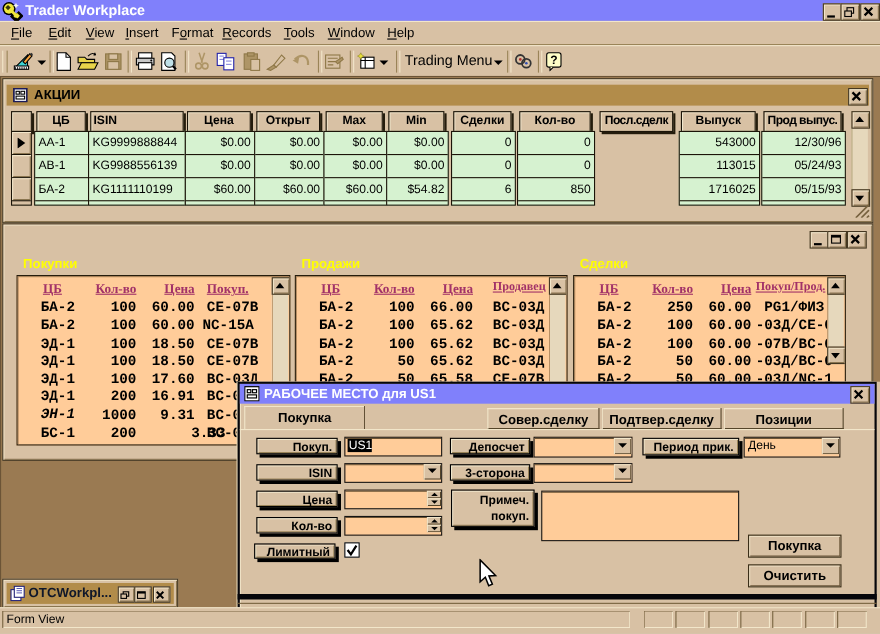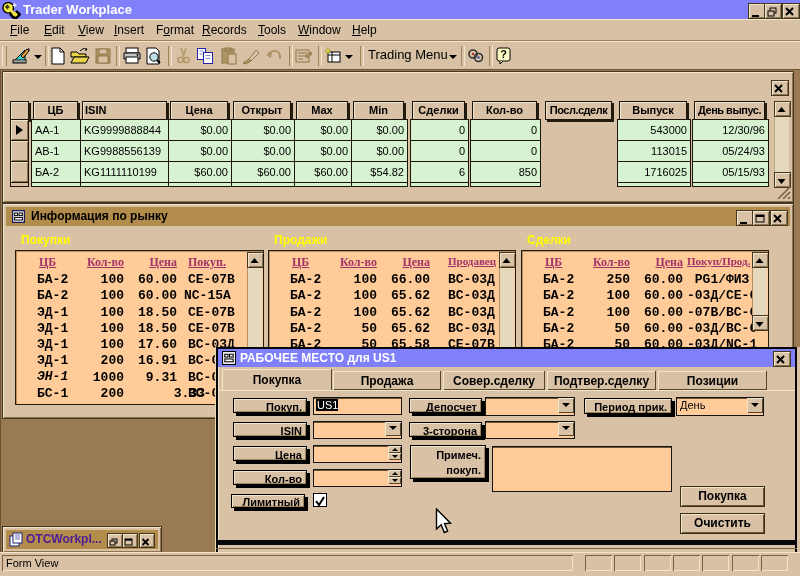--- a/index.html
+++ b/index.html
@@ -183,20 +183,30 @@
           <rect x="2" y="1" width="13" height="13" rx="2" fill="#FFFFC8" stroke="#000"></rect>
           <path d="M5 14 l0 3 3 -3" fill="#FFFFC8" stroke="#000"></path>
           <text x="8.5" y="11" font-size="11" font-weight="bold" text-anchor="middle" font-family="Liberation Sans">?</text>
         </svg></div>
     </div>
 
   <div class="abs" id="mdi" style="left:0;top:69px;width:800px;height:484px;background:#9A7A52;
        box-shadow:inset 1px 1px 0 #6B5436;overflow:hidden;">
 
     <div class="win abs" id="wakcii" style="left:2px;top:2px;width:790px;height:130px;">
+        <div class="cap" style="top: 5px; height: 19px;">
+          <svg class="abs" style="left:6px;top:3px" width="13" height="13" viewBox="0 0 13 13">
+            <rect x="0.5" y="0.5" width="12" height="12" fill="#fff" stroke="#000"></rect>
+            <rect x="0.5" y="0.5" width="12" height="12" fill="none" stroke="#1a1a5a" stroke-width="1.6"></rect>
+            <rect x="2.6" y="3" width="3" height="2.6" fill="none" stroke="#000"></rect>
+            <rect x="7" y="3" width="3.4" height="2.6" fill="none" stroke="#000"></rect>
+            <rect x="2.6" y="7.4" width="7.8" height="2.6" fill="none" stroke="#000"></rect>
+          </svg>
+          <div class="abs bold" style="left:25px;top:2px;font-size:12px;color:#000;">АКЦИИ</div>
+        </div>
         <div class="capbtn" style="right: 4px; top: 8px;"><svg width="14" height="12">
             <path d="M3 2 L10 9 M10 2 L3 9" stroke="#000" stroke-width="2"></path>
           </svg></div>
         <div class="ds-h" style="left: 7px; top: 29px; width: 17px;"></div>
         <div class="abs" style="left: 7px; top: 47px; width: 17px; height: 66px; background: rgb(216, 193, 164); border: 1px solid rgb(27, 20, 8);">
           <div style="height: 20px; border-bottom: 1px solid rgb(27, 20, 8); position: relative; box-shadow: rgb(242, 230, 202) 1px 1px 0px inset, rgb(138, 117, 80) -1px -1px 0px inset;">
             <svg class="abs" style="left:4px;top:5px" width="9" height="10">
               <path d="M1 0 L8 5 L1 10 Z" fill="#000"></path>
             </svg>
           </div>
@@ -260,51 +270,41 @@
           <div style="height: 3px;"></div>
         </div>
         <div class="ds-h" style="left: 542px; top: 29px; width: 65px; letter-spacing: -0.5px;">Посл.сделк</div>
         <div class="ds-h" style="left: 616px; top: 29px; width: 66px;">Выпуск</div>
         <div class="ds-c" style="left: 614px; top: 47px; width: 72px; height: 66px;">
           <div class="ds-row" style="text-align: right; padding-right: 3px;">543000</div>
           <div class="ds-row" style="text-align: right; padding-right: 3px;">113015</div>
           <div class="ds-row" style="text-align: right; padding-right: 3px;">1716025</div>
           <div style="height: 3px;"></div>
         </div>
-        <div class="ds-h" style="left: 691px; top: 29px; width: 69px; letter-spacing: -0.5px;">День выпус.</div>
+        <div class="ds-h" style="left: 691px; top: 29px; width: 69px; letter-spacing: -0.5px;">Прод выпус.</div>
         <div class="ds-c" style="left: 689px; top: 47px; width: 75px; height: 66px;">
           <div class="ds-row" style="text-align: right; padding-right: 3px;">12/30/96</div>
           <div class="ds-row" style="text-align: right; padding-right: 3px;">05/24/93</div>
           <div class="ds-row" style="text-align: right; padding-right: 3px;">05/15/93</div>
           <div style="height: 3px;"></div>
         </div>
         <div class="sbar" style="left: 771px; top: 29px; height: 85px; box-shadow: rgb(183, 168, 127) 1px 1px 0px inset;">
           <div class="sbtn" style="top: 0px;"><svg width="13" height="12">
               <path d="M6.5 3 l4 5 h-8 z" fill="#000"></path>
             </svg></div>
           <div class="sbtn" style="top: 71px;"><svg width="13" height="12">
               <path d="M6.5 9 l4 -5 h-8 z" fill="#000"></path>
             </svg></div>
         </div>
         <div class="abs" style="left: 774px; top: 113px; width: 14px; height: 13px;"><svg width="14" height="13">
             <path d="M13 1 L1 13 M13 6 L6 13 M13 11 L11 13" stroke="#77623F" stroke-width="1.5"></path>
           </svg></div>
       </div>
 
     <div class="win abs" id="winfo" style="left:2px;top:134px;width:790px;height:214px;">
-        <div class="cap" style="top: 3px; height: 19px;">
-          <svg class="abs" style="left:6px;top:3px" width="13" height="13" viewBox="0 0 13 13">
-            <rect x="0.5" y="0.5" width="12" height="12" fill="#fff" stroke="#000"></rect>
-            <rect x="0.5" y="0.5" width="12" height="12" fill="none" stroke="#1a1a5a" stroke-width="1.6"></rect>
-            <rect x="2.6" y="3" width="3" height="2.6" fill="none" stroke="#000"></rect>
-            <rect x="7" y="3" width="3.4" height="2.6" fill="none" stroke="#000"></rect>
-            <rect x="2.6" y="7.4" width="7.8" height="2.6" fill="none" stroke="#000"></rect>
-          </svg>
-          <div class="abs bold" style="left:25px;top:2px;font-size:12px;color:#000;">Информация по рынку</div>
-        </div>
         <div class="capbtn" style="left: 733px; top: 6px;"><svg width="14" height="12">
             <rect x="3" y="9" width="7" height="2" fill="#000"></rect>
           </svg></div>
         <div class="capbtn" style="left: 749px; top: 6px;"><svg width="14" height="12">
             <rect x="3" y="2" width="8" height="7" fill="none" stroke="#000"></rect>
             <rect x="3" y="2" width="8" height="2" fill="#000"></rect>
           </svg></div>
         <div class="capbtn" style="left: 767px; top: 6px;"><svg width="14" height="12">
             <path d="M3 2 L10 9 M10 2 L3 9" stroke="#000" stroke-width="2"></path>
           </svg></div>
@@ -435,21 +435,21 @@
         </div>
       </div>
 
     <div class="win abs" id="wotc" style="left:2px;top:457px;width:158px;height:25px;">
         <div class="cap" style="top: 3px; left: 3px; right: 3px; height: 19px; background: rgb(178, 140, 74);">
           <svg class="abs" style="left:3px;top:2px" width="15" height="15">
             <rect x="1" y="4" width="9" height="10" fill="#fff" stroke="#22227A"></rect>
             <rect x="4" y="1" width="9" height="10" fill="#fff" stroke="#22227A"></rect>
             <path d="M6 3 h5 M6 5 h5 M6 7 h5" stroke="#4444AA" stroke-width="0.8"></path>
           </svg>
-          <div class="abs bold" style="left:20px;top:2px;font-size:12px;color:#4c1d95;">OTCWorkpl...</div>
+          <div class="abs bold" style="left:20px;top:2px;font-size:12px;color:#0f172a;">OTCWorkpl...</div>
         </div>
         <div class="capbtn" style="left: 104px; top: 6px; width: 14px; height: 13px;"><svg width="12" height="11">
             <rect x="4" y="2" width="5" height="4" fill="none" stroke="#000"></rect>
             <rect x="2" y="4" width="5" height="4" fill="#D8C1A4" stroke="#000"></rect>
           </svg></div>
         <div class="capbtn" style="left: 119px; top: 6px; width: 14px; height: 13px;"><svg width="12" height="11">
             <rect x="2" y="2" width="7" height="6" fill="none" stroke="#000"></rect>
             <rect x="2" y="2" width="7" height="1.6" fill="#000"></rect>
           </svg></div>
         <div class="capbtn" style="left: 136px; top: 6px; width: 14px; height: 13px;"><svg width="12" height="11">
@@ -464,21 +464,20 @@
             <rect x="2.6" y="3" width="3" height="2.6" fill="none" stroke="#000"></rect>
             <rect x="7" y="3" width="3.4" height="2.6" fill="none" stroke="#000"></rect>
             <rect x="2.6" y="7.4" width="7.8" height="2.6" fill="none" stroke="#000"></rect>
           </svg>
           <div class="abs bold" style="left:22px;top:2px;font-size:12px;color:#FFF;">РАБОЧЕЕ МЕСТО для US1</div>
         </div>
         <div class="capbtn" style="left: 555px; top: 2px;"><svg width="14" height="12">
             <path d="M3 2 L10 9 M10 2 L3 9" stroke="#000" stroke-width="2"></path>
           </svg></div>
         <div class="tab" style="left: 4px; top: 20px; width: 110px; height: 21px; line-height: 23px; z-index: 3;">Покупка</div>
-        <div class="tab" style="left: 115px; top: 22px; width: 108px; height: 19px; line-height: 21px; box-shadow: rgb(242, 230, 202) 1px 0px 0px inset, rgb(85, 69, 42) -1px 0px 0px inset, rgb(242, 230, 202) 0px 1px 0px inset, rgb(85, 69, 42) 0px -1px 0px inset;">Продажа</div>
         <div class="tab" style="left: 225px; top: 22px; width: 102px; height: 19px; line-height: 21px; box-shadow: rgb(242, 230, 202) 1px 0px 0px inset, rgb(85, 69, 42) -1px 0px 0px inset, rgb(242, 230, 202) 0px 1px 0px inset, rgb(85, 69, 42) 0px -1px 0px inset;">Совер.сделку</div>
         <div class="tab" style="left: 329px; top: 22px; width: 109px; height: 19px; line-height: 21px; box-shadow: rgb(242, 230, 202) 1px 0px 0px inset, rgb(85, 69, 42) -1px 0px 0px inset, rgb(242, 230, 202) 0px 1px 0px inset, rgb(85, 69, 42) 0px -1px 0px inset;">Подтвер.сделку</div>
         <div class="tab" style="left: 440px; top: 22px; width: 109px; height: 19px; line-height: 21px; box-shadow: rgb(242, 230, 202) 1px 0px 0px inset, rgb(85, 69, 42) -1px 0px 0px inset, rgb(242, 230, 202) 0px 1px 0px inset, rgb(85, 69, 42) 0px -1px 0px inset;">Позиции</div>
         <div class="abs" style="left: 0px; top: 41px; right: 0px; height: 1px; background: rgb(242, 230, 202); z-index: 1;"></div>
         <div class="lbl3d" style="left: 15px; top: 49px; width: 74px; height: 15px; line-height: 16px; padding-right: 4px; box-sizing: border-box;">Покуп.</div>
         <div class="lbl3d" style="left: 15px; top: 73px; width: 74px; height: 15px; line-height: 16px; padding-right: 4px; box-sizing: border-box;">ISIN</div>
         <div class="lbl3d" style="left: 15px; top: 97px; width: 74px; height: 15px; line-height: 16px; padding-right: 4px; box-sizing: border-box;">Цена</div>
         <div class="lbl3d" style="left: 15px; top: 121px; width: 74px; height: 15px; line-height: 16px; padding-right: 4px; box-sizing: border-box;">Кол-во</div>
         <div class="lbl3d" style="left: 13px; top: 145px; width: 74px; height: 14px; line-height: 15px; padding-right: 4px; box-sizing: border-box;">Лимитный</div>
         <div class="lbl3d" style="left: 191px; top: 49px; width: 73px; height: 15px; line-height: 16px; padding-right: 4px; box-sizing: border-box;">Депосчет</div>

